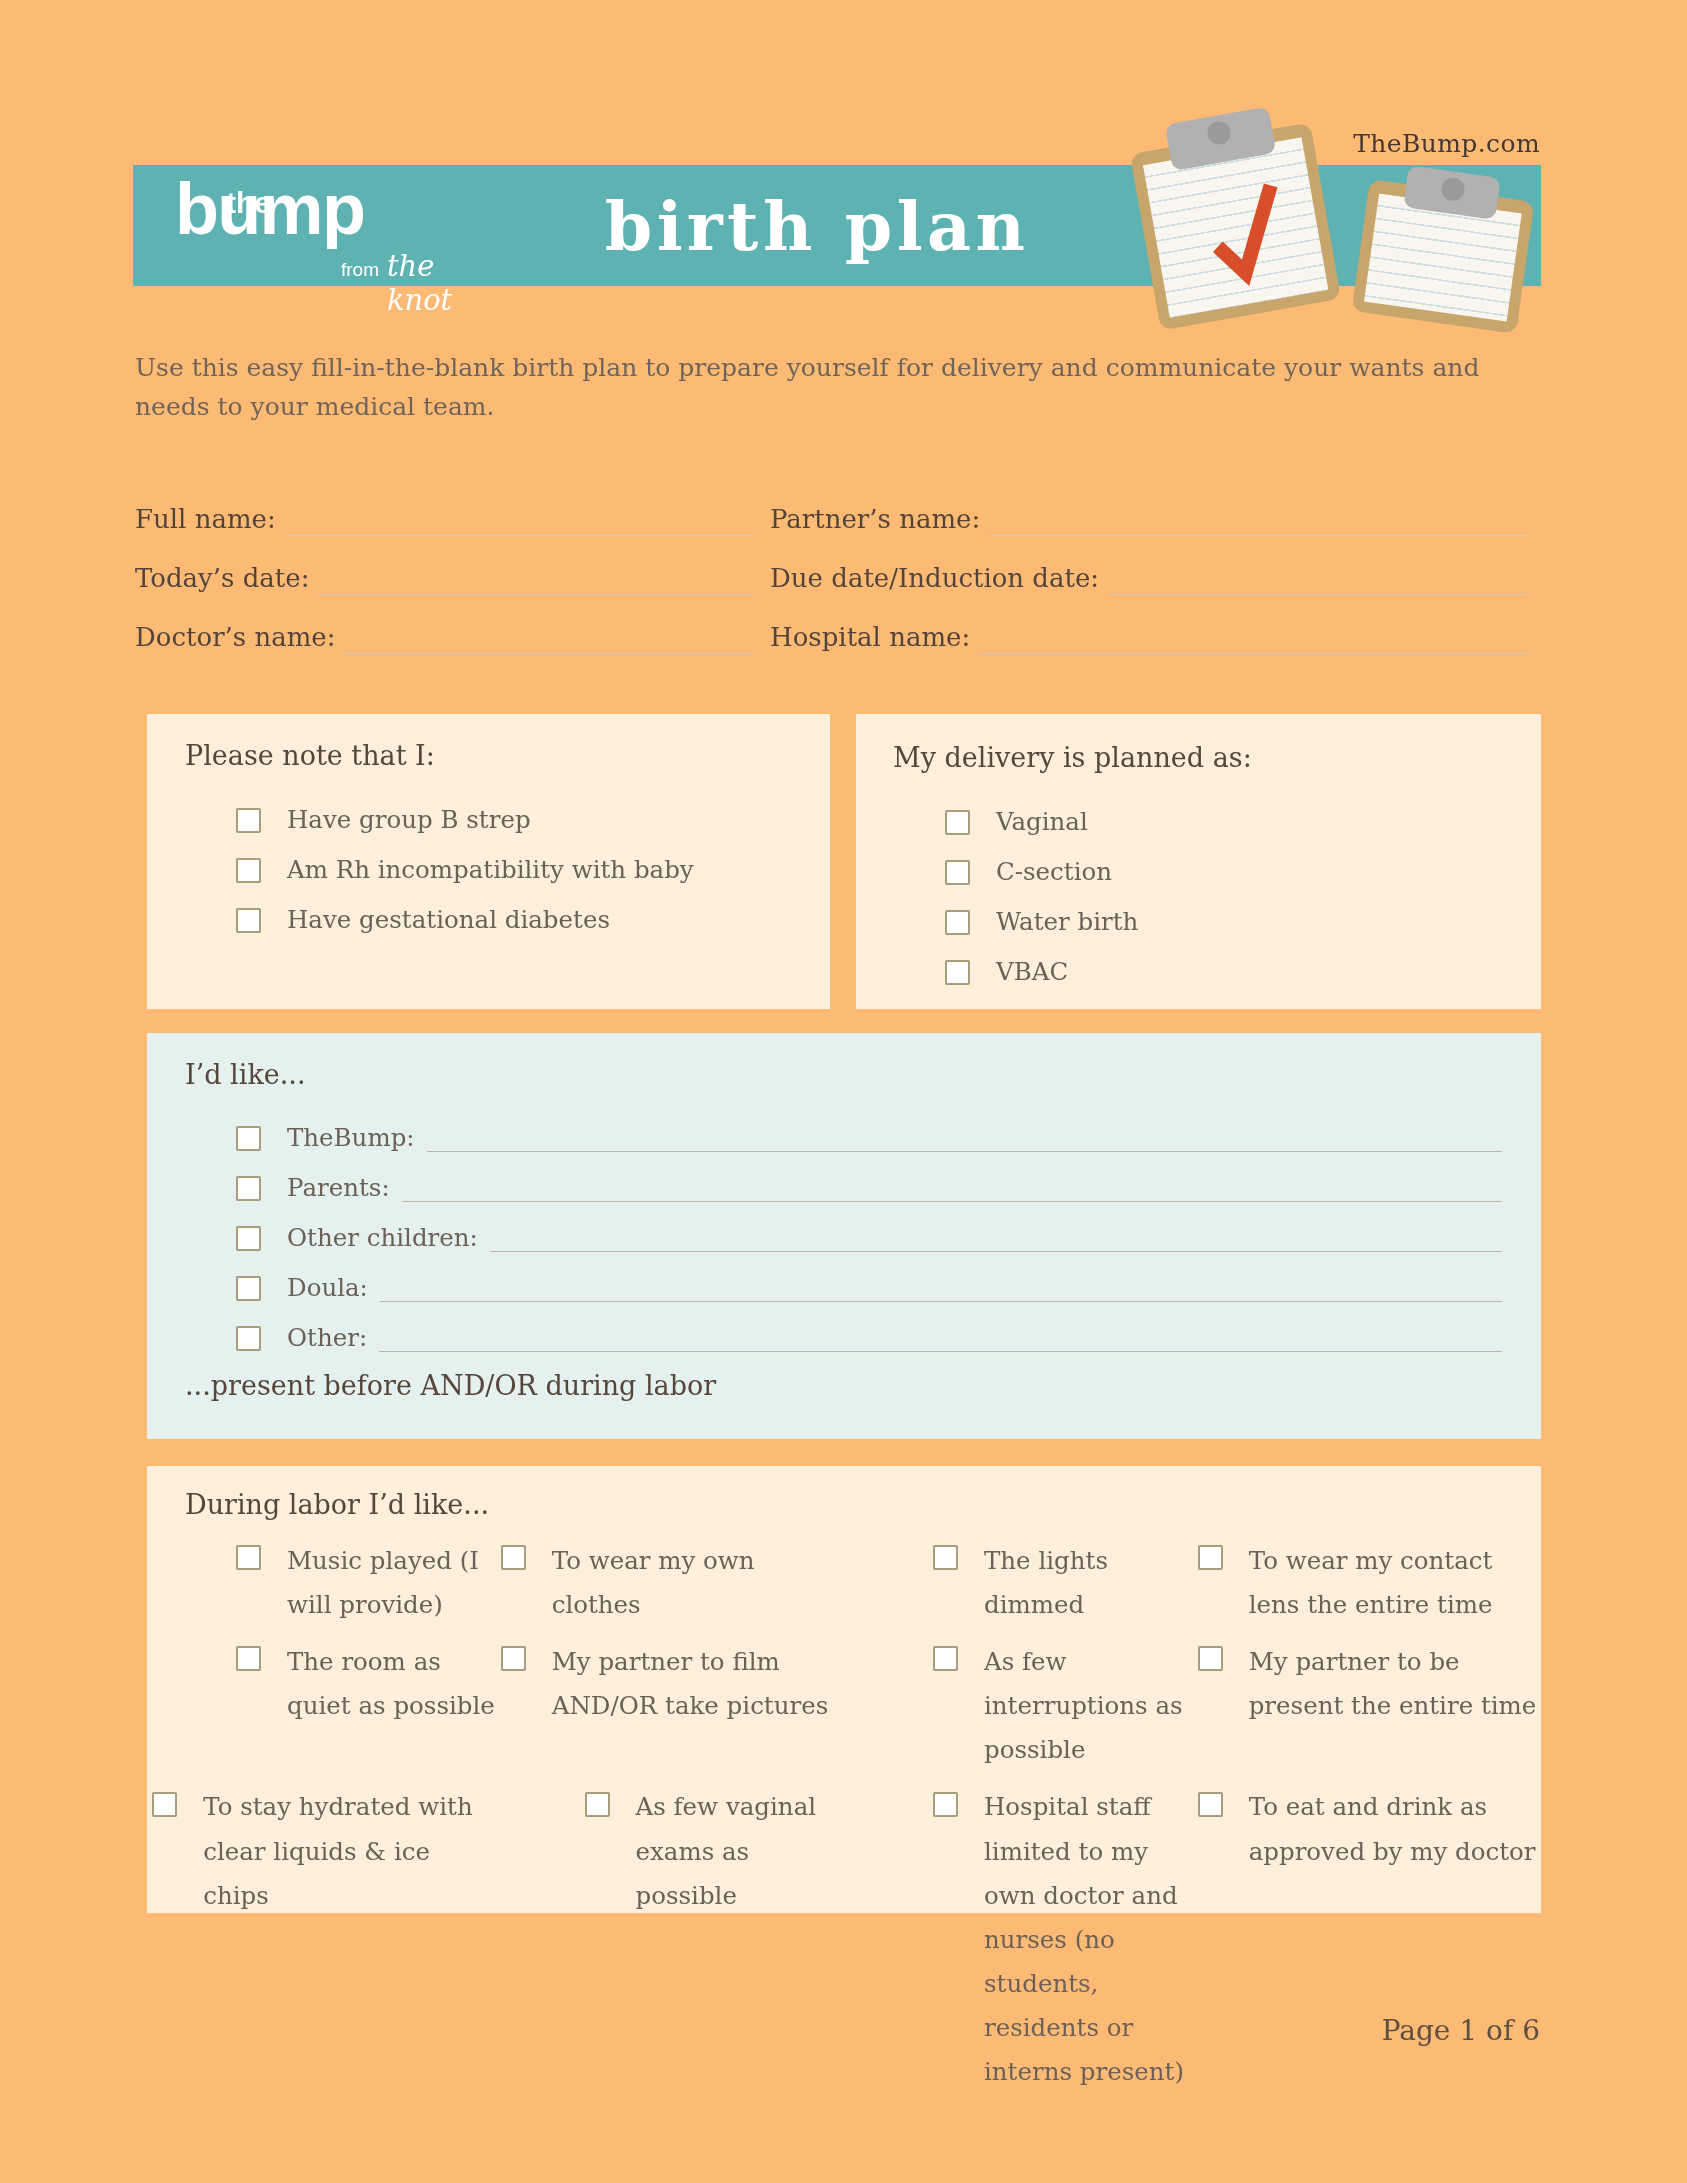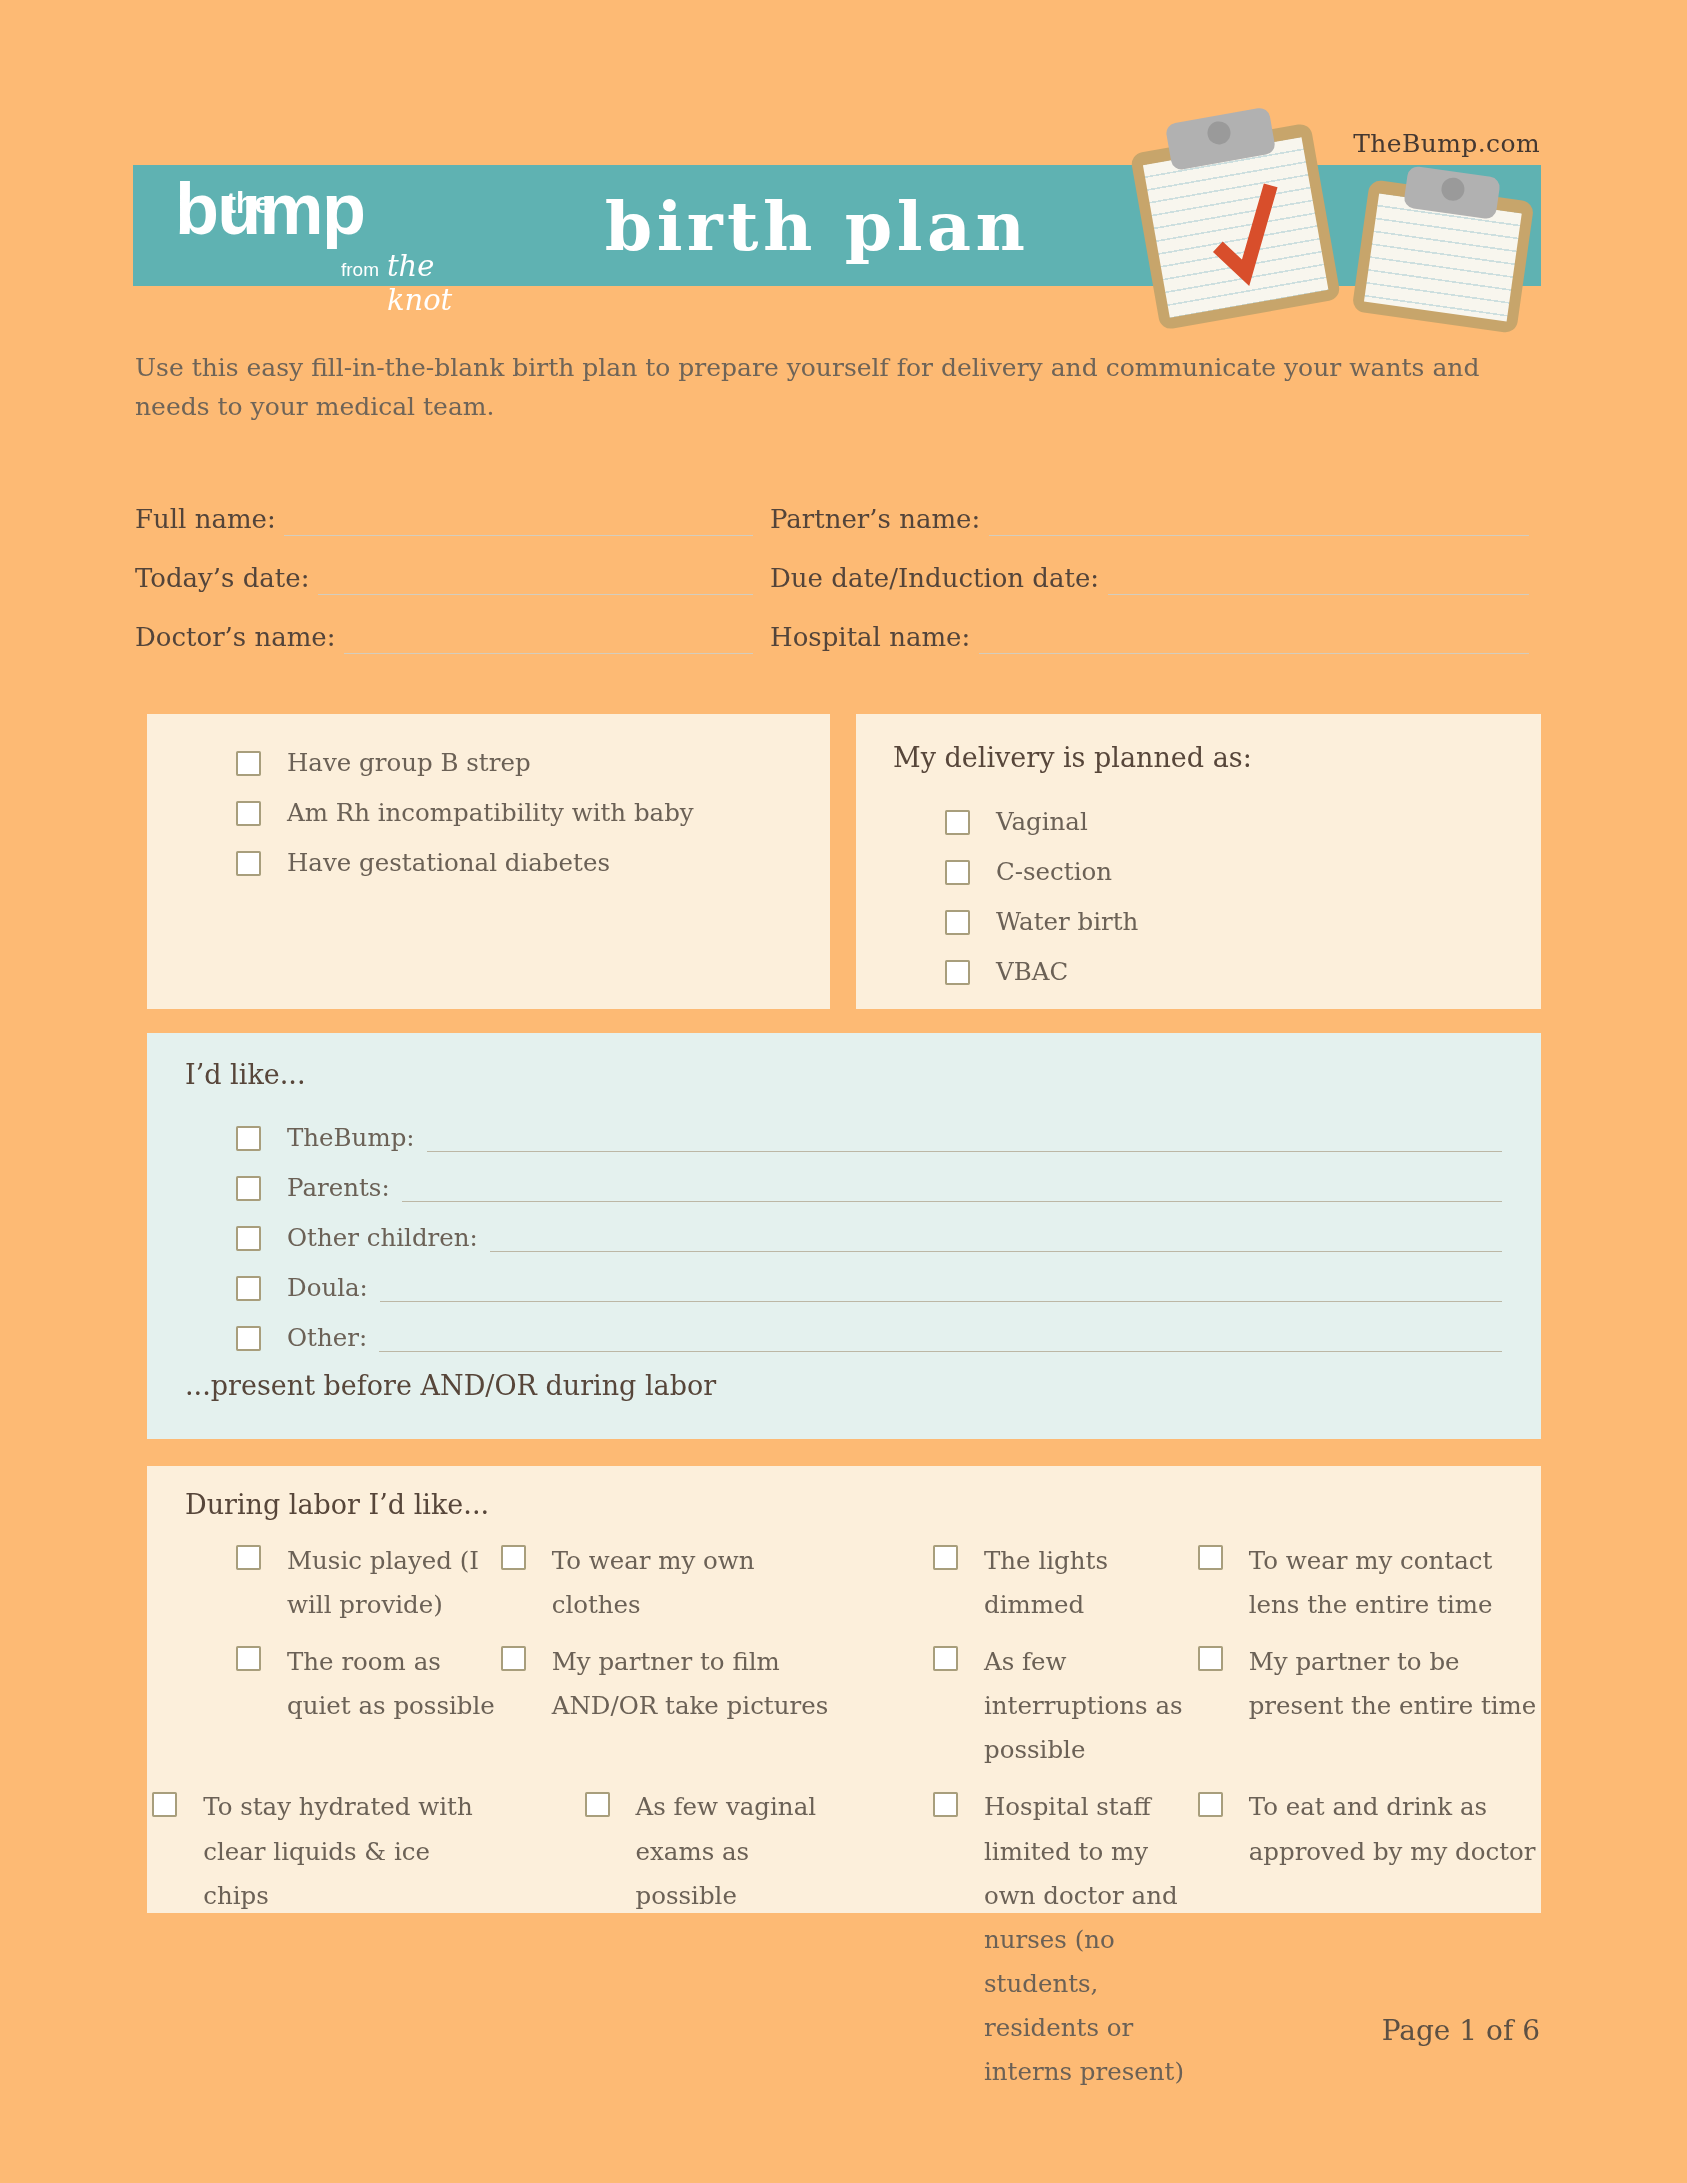--- a/index.html
+++ b/index.html
@@ -145,20 +145,21 @@
         <span class="fline"></span>
       </div>
       <div class="fieldcell">
         <span class="flabel">Hospital name:</span>
         <span class="fline"></span>
       </div>
     </div>
   </div>
 
   <div class="box peach box-note">
+    <div class="box-heading">Please note that I:</div>
     <div class="chk-items">
       <div class="chkrow">
         <span class="checkbox"></span>
         <span class="chklabel">Have group B strep</span>
       </div>
       <div class="chkrow">
         <span class="checkbox"></span>
         <span class="chklabel">Am Rh incompatibility with baby</span>
       </div>
       <div class="chkrow">

